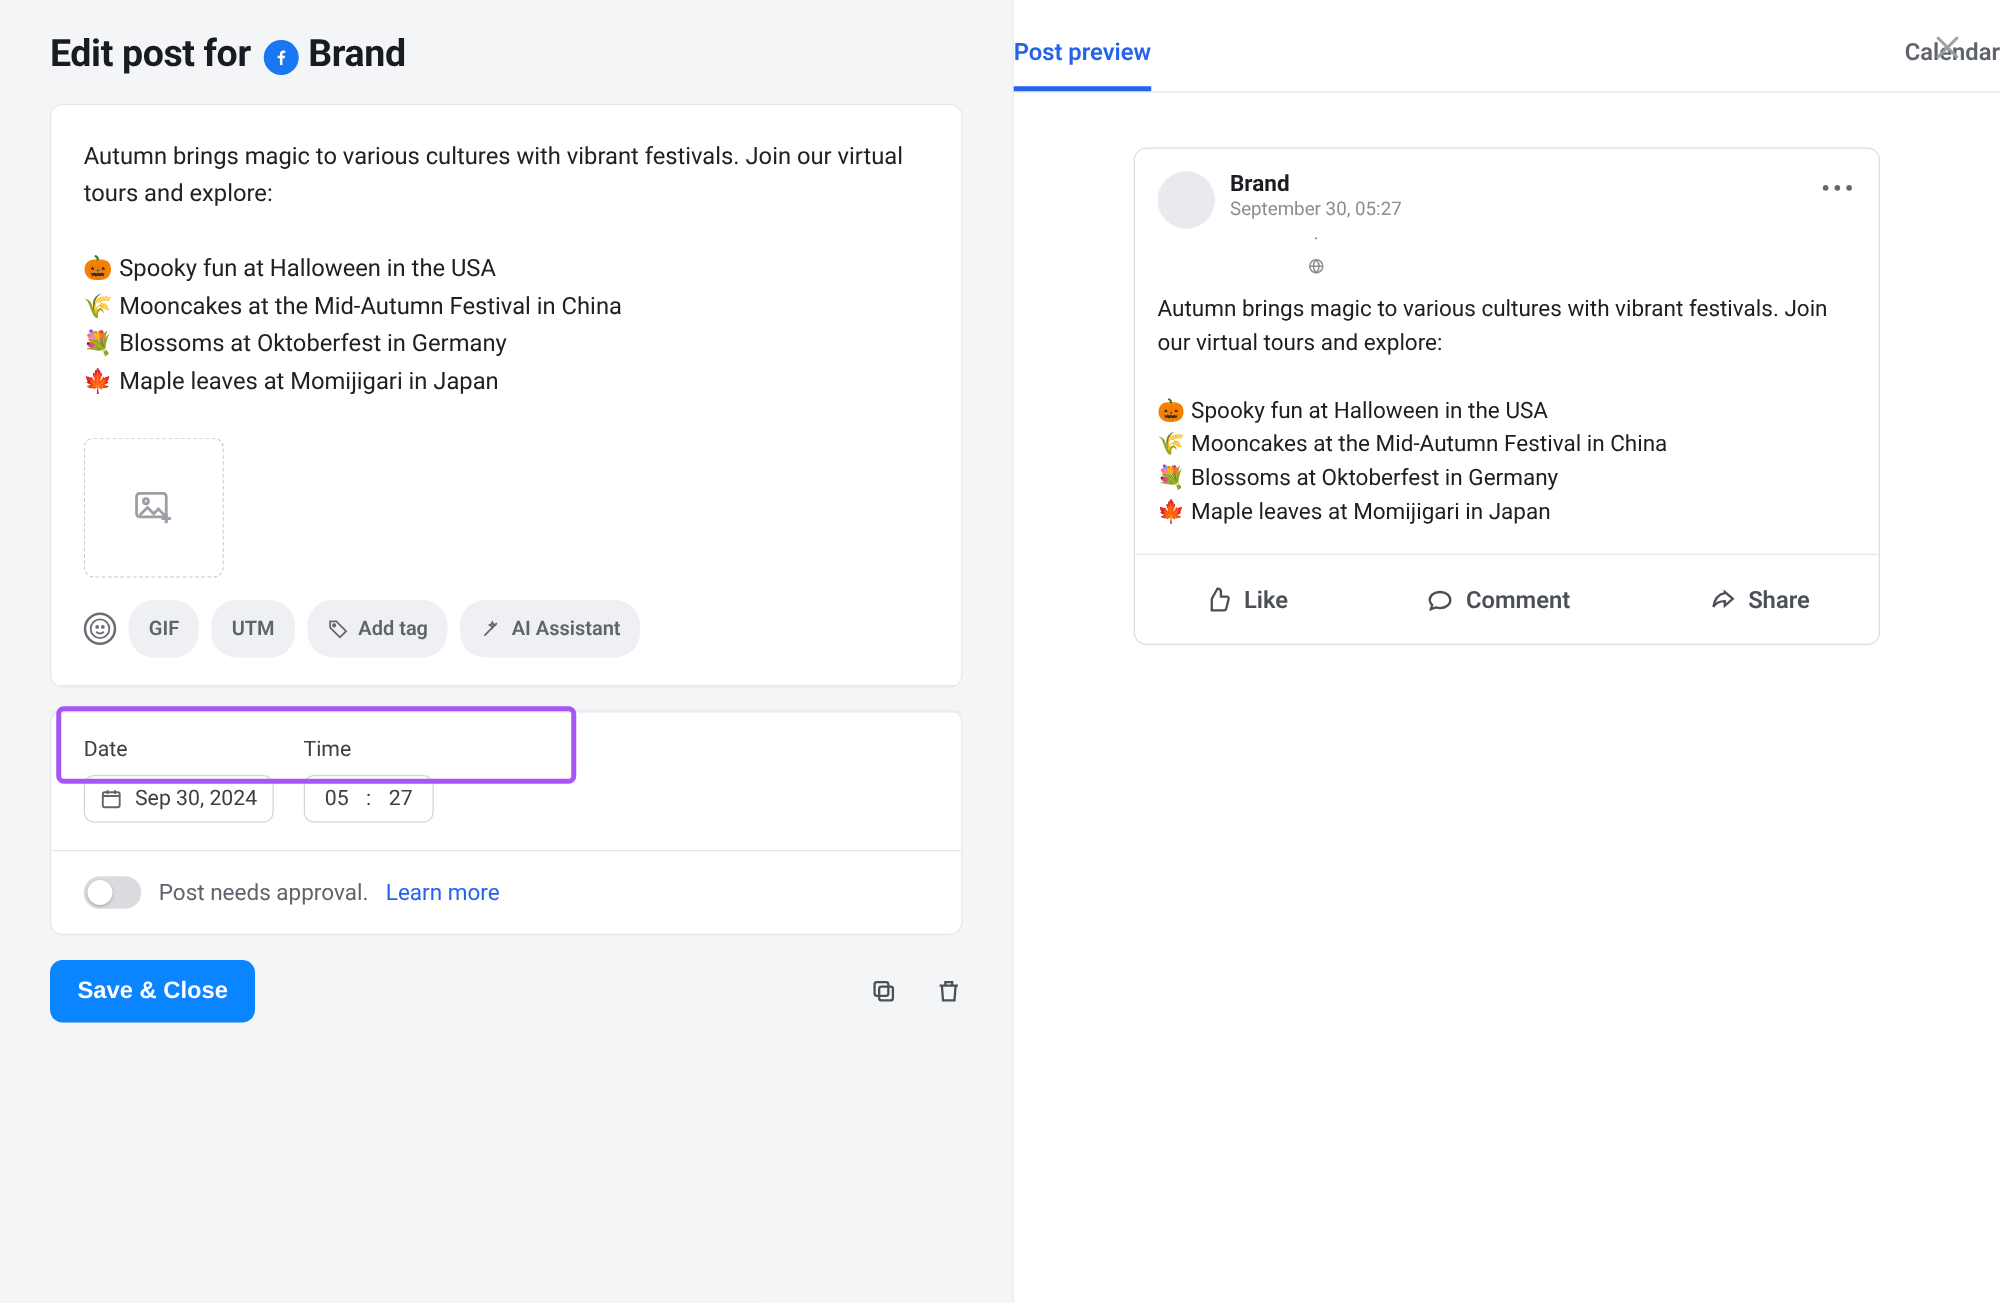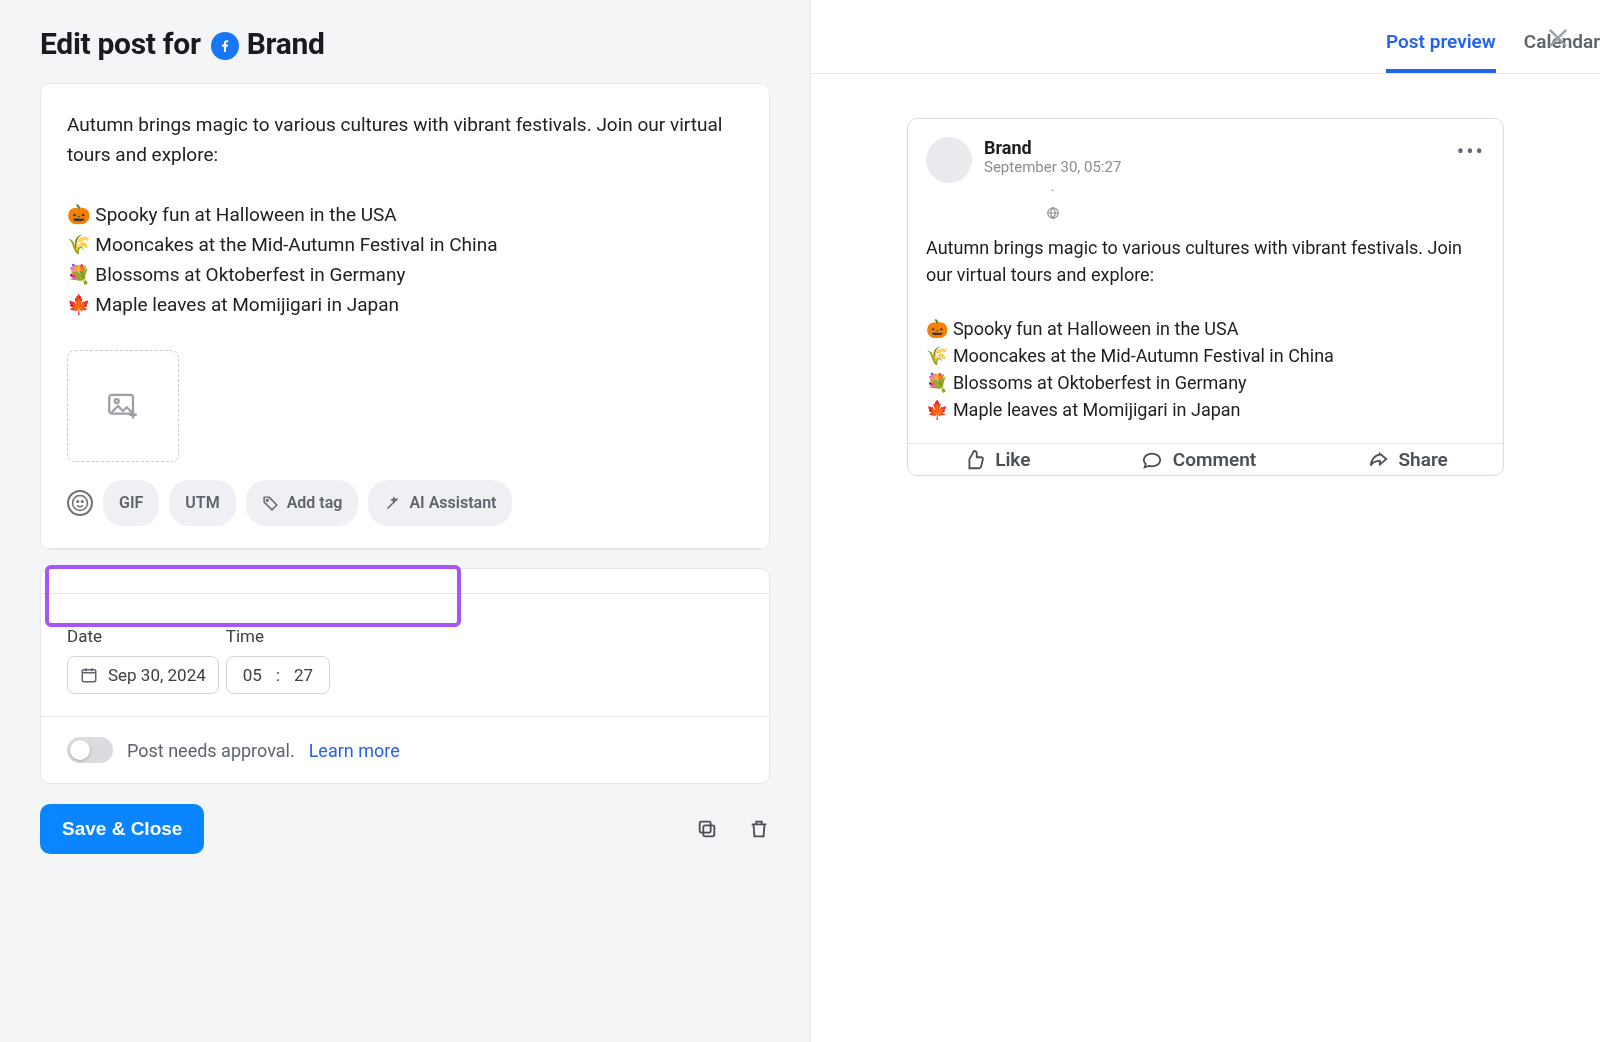--- a/index.html
+++ b/index.html
@@ -121,24 +121,23 @@
   .pub-tab {
     font-size: 18px; font-weight: 600;
     color: #8a8f98; padding-bottom: 12px;
     cursor: pointer;
   }
   .pub-tab.active {
     color: #191b23;
     border-bottom: 3px solid #2563eb;
   }
   .sched-fields {
-    padding: 32px 26px 22px 26px;
-    display: flex; gap: 7px;
+    padding: 20px 26px 22px 26px;
+    display: flex; gap: 24px;
     border-top: 1px solid #e5e7eb;
-    margin-top: 24px;
   }
   .field-label {
     font-size: 17px; color: #3c4043; margin-bottom: 10px; display:block;
   }
   .date-input, .time-input {
     border: 1px solid #d0d4da;
     border-radius: 8px;
     padding: 8px 12px;
     font-size: 17px;
     display: inline-flex; align-items: center; gap: 10px;
@@ -181,21 +180,21 @@
     flex:1;
     border-left: 1px solid #e5e7eb;
     position: relative;
   }
   .close-x {
     position:absolute; top:24px; right:26px;
     width:30px;height:30px; cursor:pointer; color:#9aa0a6;
   }
   .close-x svg{width:28px;height:28px;stroke:#9aa0a6;stroke-width:2;fill:none;}
   .rp-tabs {
-    display:flex; gap:28px; justify-content:flex-end;
+    display:flex; gap:28px; justify-content:space-between;
     padding: 30px 0 0 0;
     border-bottom: 1px solid #e5e7eb;
   }
   .rp-tab {
     font-size: 19px; font-weight:600; color:#5f636b;
     padding-bottom: 16px; cursor: pointer;
   }
   .rp-tab.active {
     color:#2563eb; border-bottom: 4px solid #2563eb;
   }
@@ -228,21 +227,21 @@
     cursor:pointer; padding-top:2px;
   }
   .post-body {
     padding: 6px 18px 20px 18px;
     font-size:18px; line-height:27px; color:#1c1e21;
     white-space: pre-wrap;
   }
   .post-actions {
     border-top:1px solid #e5e6eb;
     display:flex; justify-content:space-around;
-    padding:4px 0;
+    padding:24px 0;
   }
   .pa {
     display:flex; align-items:center; gap:10px;
     font-size:19px; font-weight:600; color:#4b4f56;
     cursor:pointer;
   }
   .pa svg{width:22px;height:22px;stroke:#4b4f56;fill:none;stroke-width:2;}
 </style>
 </head>
 <body>

